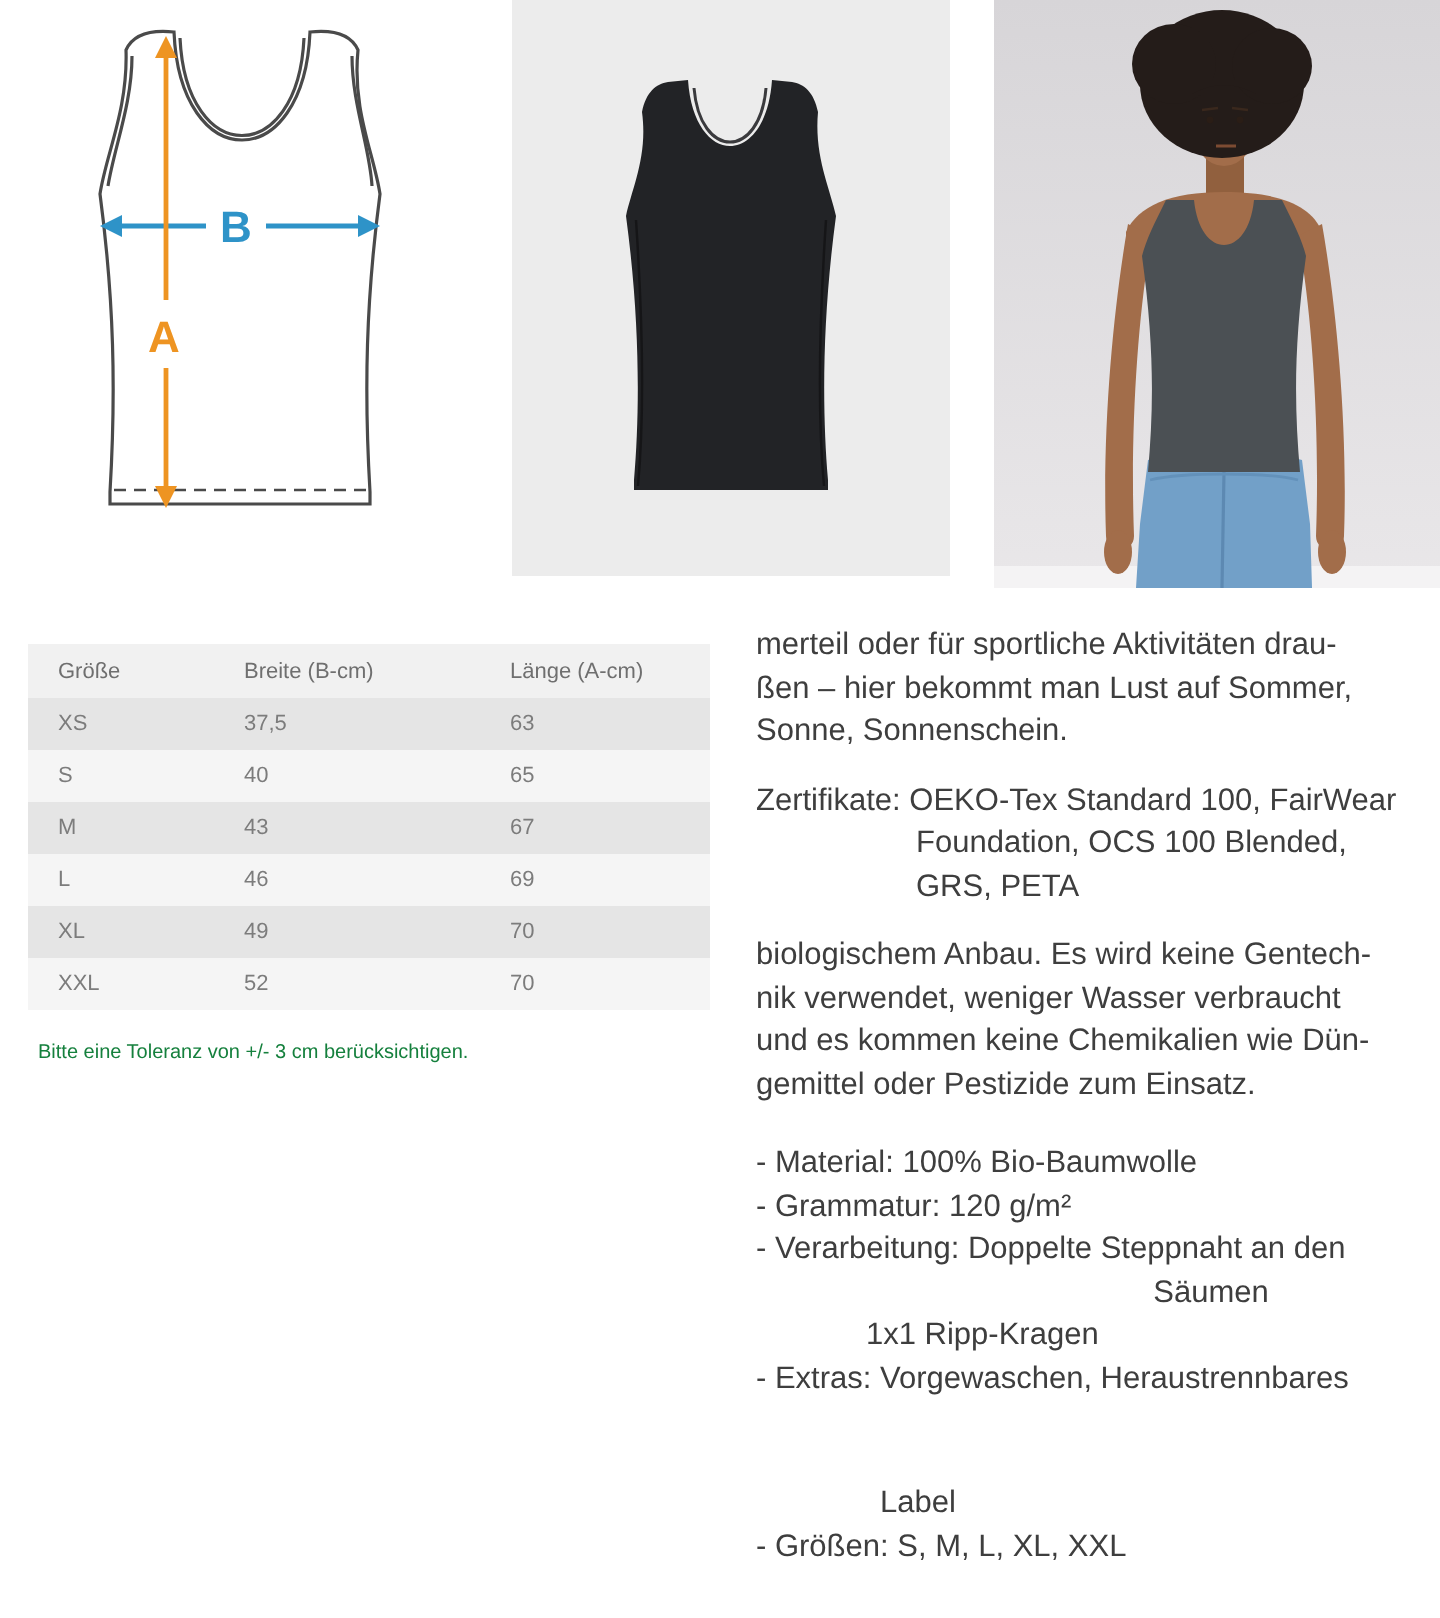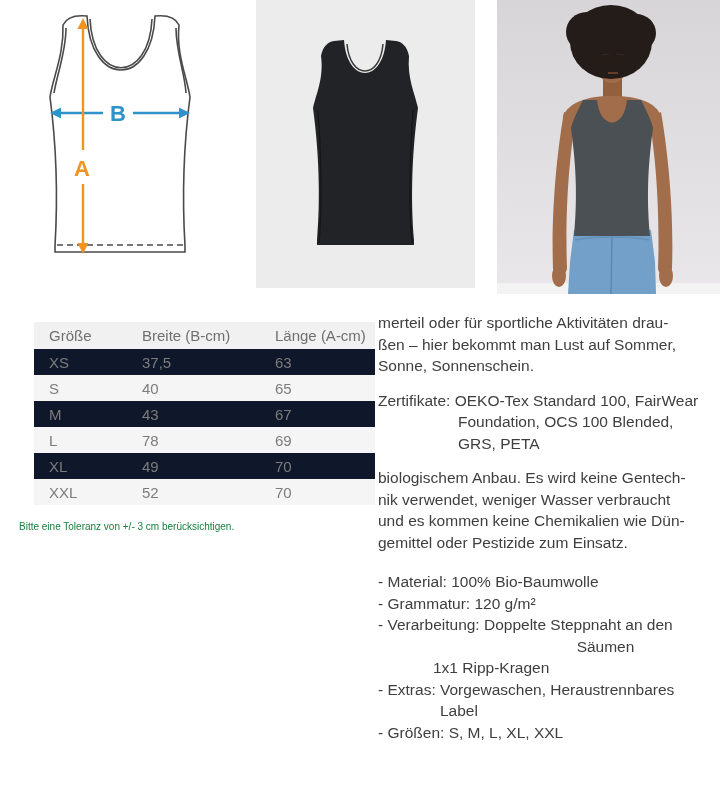--- a/index.html
+++ b/index.html
@@ -8,42 +8,42 @@
   .canvas{ position:relative; width:720px; height:809px; background:#ffffff; overflow:hidden; }
 
   
   .gallery-item{ position:absolute; top:0; }
   .diagram-box{ left:30px; width:215px; height:285px; background:#ffffff; }
   .flat-box{ left:256px; width:219px; height:288px; background:#ececec; }
   .model-box{ left:497px; width:223px; height:294px; }
   .gallery-item svg{ display:block; width:100%; height:100%; }
 
   
-  .size-table{ position:absolute; left:34px; top:322px; width:341px; border-collapse:collapse; table-layout:fixed; font-size:15px; }
+  .size-table{ position:absolute; left:14px; top:322px; width:341px; border-collapse:collapse; table-layout:fixed; font-size:11px; }
   .size-table col.c1{ width:108px; }
   .size-table col.c2{ width:133px; }
   .size-table col.c3{ width:100px; }
   .size-table th{ height:27px; font-weight:normal; text-align:left; color:#6f6f6f; background:#f1f1f1; }
   .size-table td{ height:26px; color:#7c7c7c; }
   .size-table th:first-child, .size-table td:first-child{ padding-left:15px; }
-  .size-table tr.odd td{ background:#0f172a;margin-top:41px; }
+  .size-table tr.odd td{ background:#e5e5e5;margin-top:41px; }
   .size-table tr.even td{ background:#f5f5f5; }
 
   .tolerance-note{ position:absolute; left:19px; top:521px; font-size:10px; color:#15803d; }
 
   
   .desc-col{ position:absolute; left:378px; top:312px; width:342px; font-size:15.5px; line-height:21.5px; color:#3e3e3e; }
   .para{ margin:0 0 13px 0; }
   .para-cotton{ margin-bottom:18px; }
   .para:last-child{ margin-bottom:0; }
   .line{ white-space:nowrap; }
   .ind-cert{ padding-left:80px; }
   .ind-saum{ padding-left:113px;text-align:center; }
   .ind-form{ padding-left:55px; }
-  .ind-extra{ padding-left:62px; }
+  .ind-extra{ padding-left:62px;margin-top:41px; }
 </style>
 </head>
 <body>
 
 <div class="canvas">
 
   <figure class="gallery-item diagram-box">
     <svg viewBox="0 0 215 285" xmlns="http://www.w3.org/2000/svg">
 
       <g fill="#ffffff" stroke="#4a4a4a" stroke-width="1.6">
@@ -153,21 +153,21 @@
         <td>40</td>
         <td>65</td>
       </tr>
       <tr class="odd">
         <td>M</td>
         <td>43</td>
         <td>67</td>
       </tr>
       <tr class="even">
         <td>L</td>
-        <td>78</td>
+        <td>46</td>
         <td>69</td>
       </tr>
       <tr class="odd">
         <td>XL</td>
         <td>49</td>
         <td>70</td>
       </tr>
       <tr class="even">
         <td>XXL</td>
         <td>52</td>

